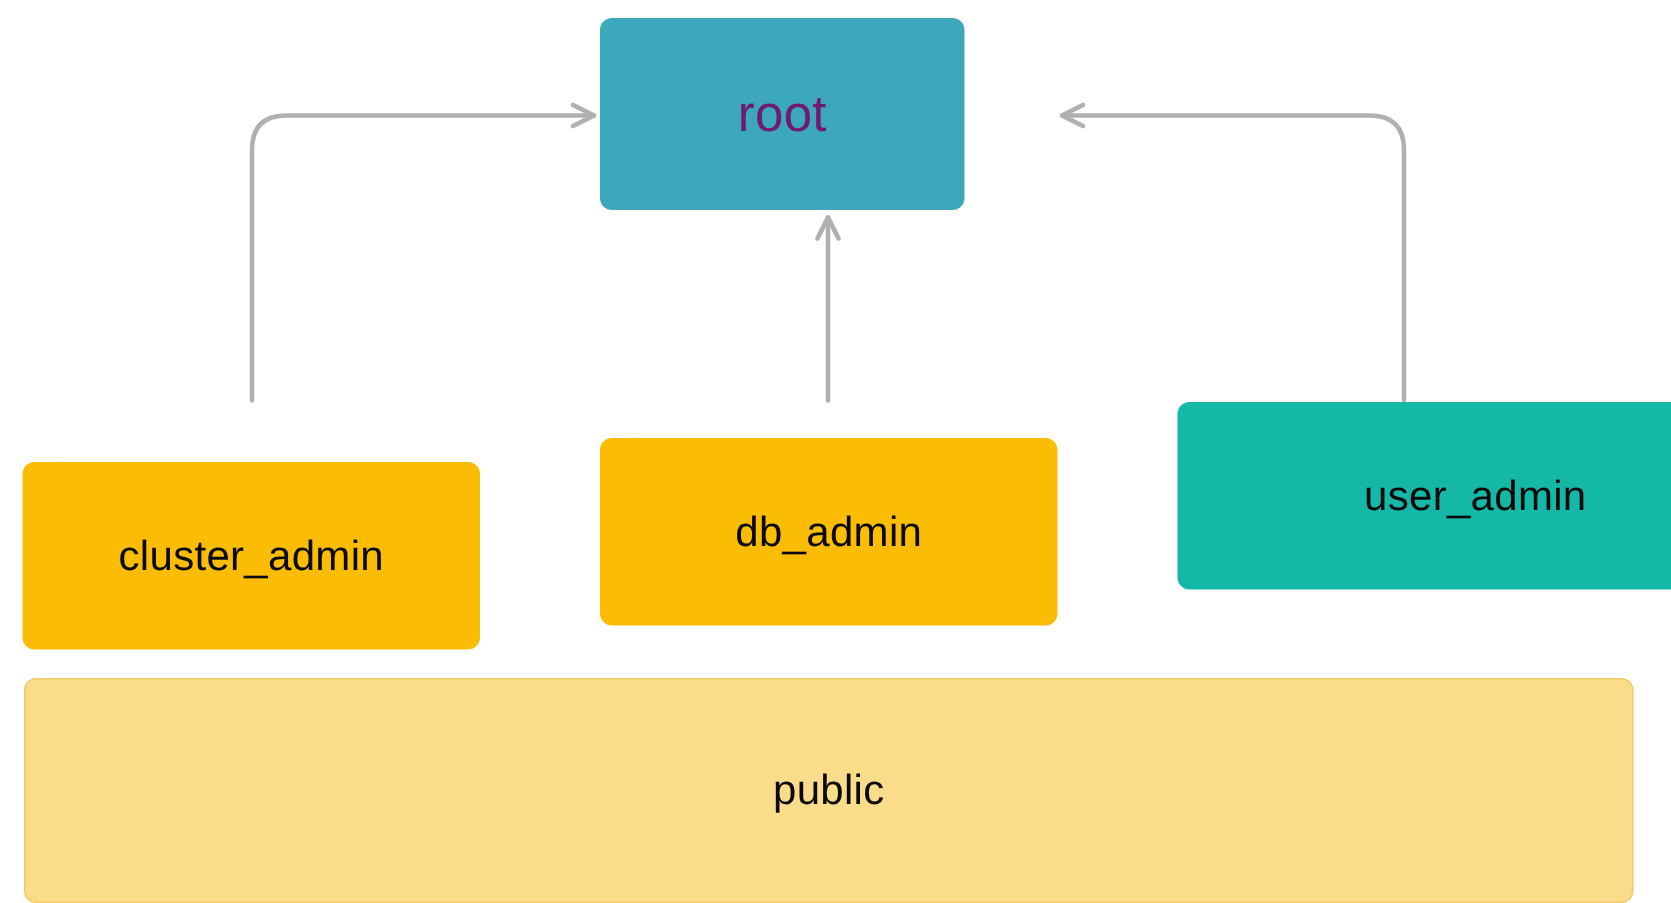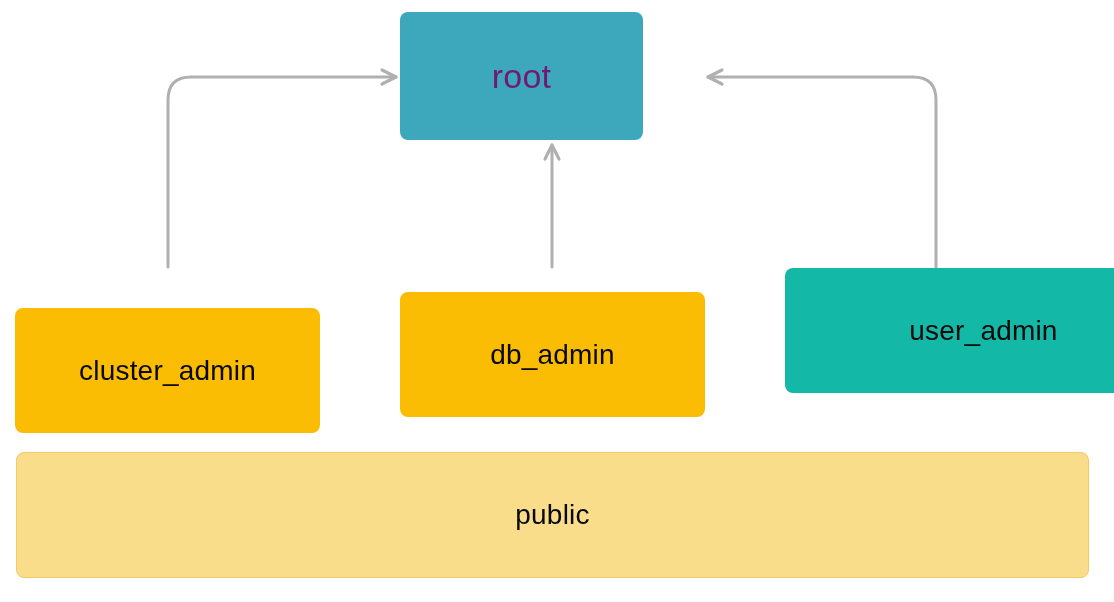--- a/index.html
+++ b/index.html
@@ -49,21 +49,21 @@
     left: 400px; top: 268px; width: 305px; height: 125px;
     background: #fbbd04;
     margin-top: 24px;
   }
   .node-user-admin {
     left: 785px; top: 268px; width: 349px; height: 125px;
     background: #14b8a6;
     padding-left: 48px;
   }
   .node-public {
-    left: 16px; top: 452px; width: 1073px; height: 126px;
+    left: 16px; top: 452px; width: 1073px; height: 150px;
     background: #fadd8b;
     border: 1px solid #f2ca66;
   }
   .node-label {
     display: inline-block;
   }
 </style>
 </head>
 <body>
 

